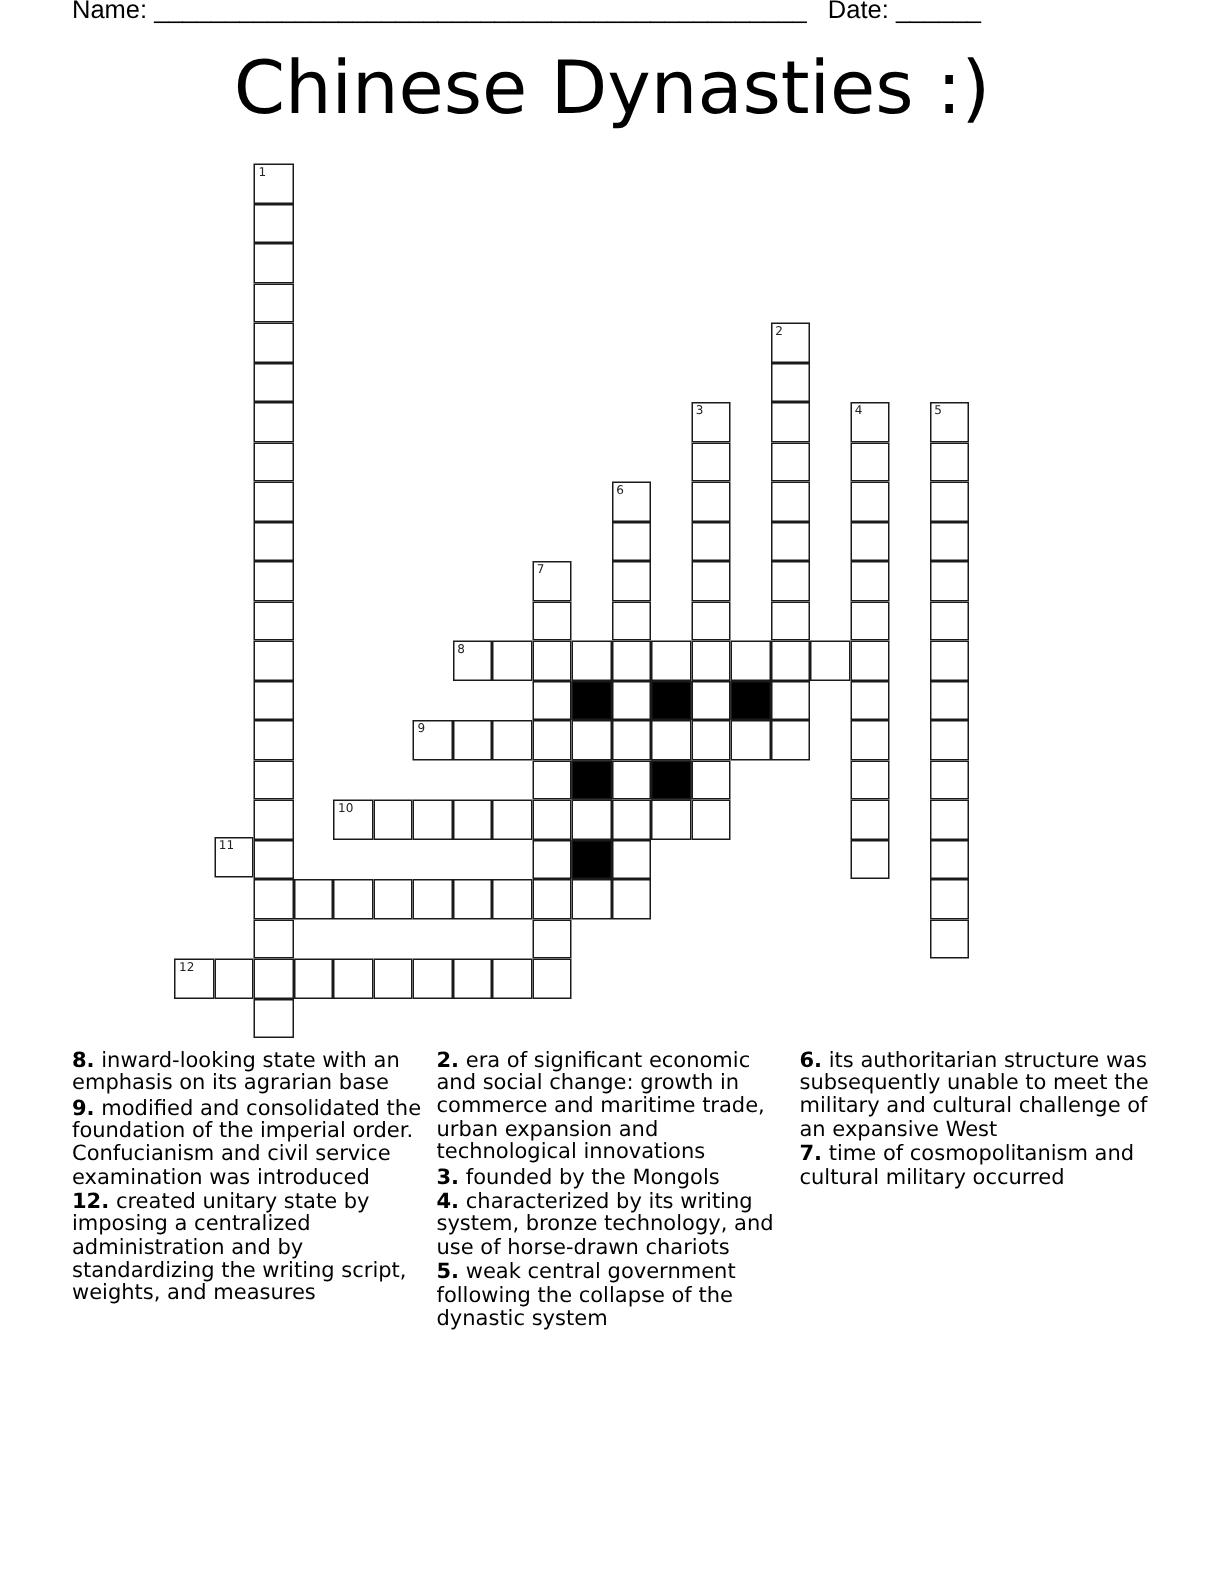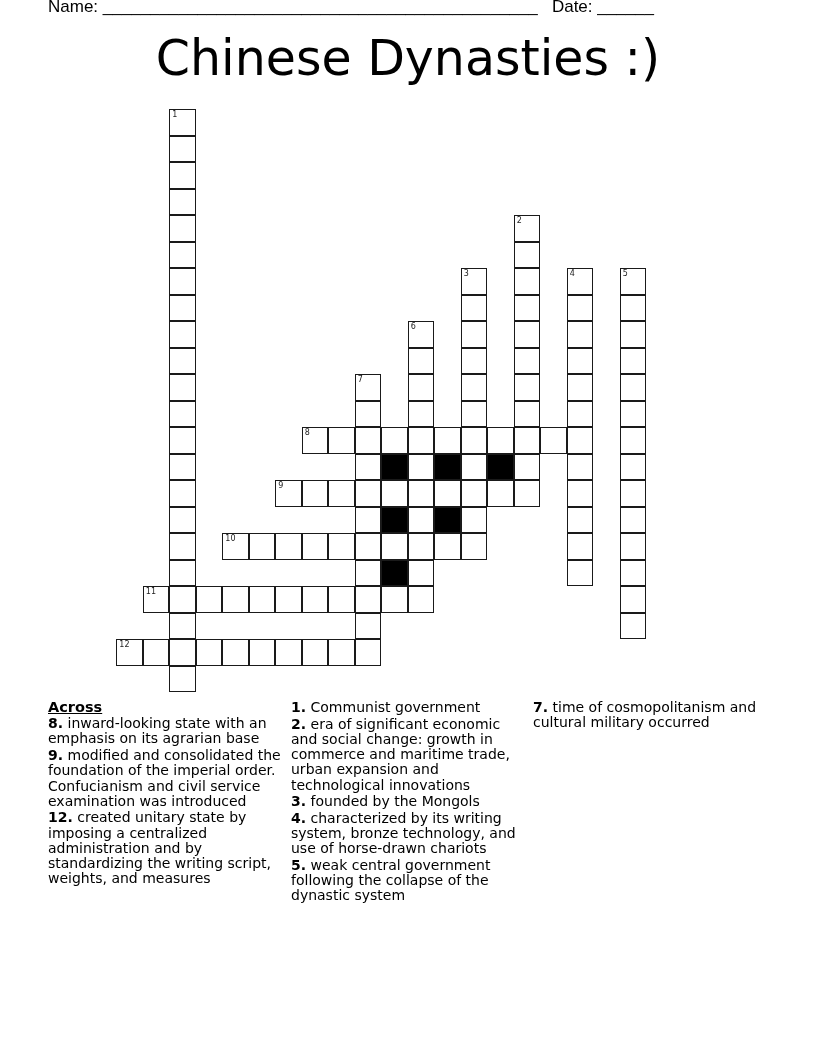--- a/index.html
+++ b/index.html
@@ -150,21 +150,21 @@
     <div class="cell" style="left: 371px; top: 371px;"></div>
     <div class="cell" style="left: 106px; top: 424px;">
       <span class="num">10</span>
     </div>
     <div class="cell" style="left: 132.5px; top: 424px;"></div>
     <div class="cell" style="left: 159px; top: 424px;"></div>
     <div class="cell" style="left: 185.5px; top: 424px;"></div>
     <div class="cell" style="left: 212px; top: 424px;"></div>
     <div class="cell" style="left: 265px; top: 424px;"></div>
     <div class="cell" style="left: 318px; top: 424px;"></div>
-    <div class="cell" style="left: 26.5px; top: 477px;">
+    <div class="cell" style="left: 26.5px; top: 449px;">
       <span class="num">11</span>
     </div>
     <div class="cell" style="left: 79.5px; top: 477px;"></div>
     <div class="cell" style="left: 106px; top: 477px;"></div>
     <div class="cell" style="left: 132.5px; top: 477px;"></div>
     <div class="cell" style="left: 159px; top: 477px;"></div>
     <div class="cell" style="left: 185.5px; top: 477px;"></div>
     <div class="cell" style="left: 212px; top: 477px;"></div>
     <div class="cell" style="left: 265px; top: 477px;"></div>
     <div class="cell" style="left: 0px; top: 530px;">
@@ -179,29 +179,28 @@
     <div class="cell" style="left: 212px; top: 530px;"></div>
     <div class="cell black" style="left: 265px; top: 344.5px;"></div>
     <div class="cell black" style="left: 318px; top: 344.5px;"></div>
     <div class="cell black" style="left: 371px; top: 344.5px;"></div>
     <div class="cell black" style="left: 265px; top: 397.5px;"></div>
     <div class="cell black" style="left: 318px; top: 397.5px;"></div>
     <div class="cell black" style="left: 265px; top: 450.5px;"></div>
   </div>
 
 <div class="clues" id="col-across">
-  <h3>Across</h3>
   <div class="clue"><b>8.</b> <span>inward-looking state with an emphasis on its agrarian base</span></div>
   <div class="clue"><b>9.</b> <span>modified and consolidated the foundation of the imperial order. Confucianism and civil service examination was introduced</span></div>
   <div class="clue"><b>12.</b> <span>created unitary state by imposing a centralized administration and by standardizing the writing script, weights, and measures</span></div>
 </div>
 
 <div class="clues" id="col-down">
-  <div class="clue"><b>1.</b> <span>Communist government</span></div>
   <div class="clue"><b>2.</b> <span>era of significant economic and social change: growth in commerce and maritime trade, urban expansion and technological innovations</span></div>
   <div class="clue"><b>3.</b> <span>founded by the Mongols</span></div>
   <div class="clue"><b>4.</b> <span>characterized by its writing system, bronze technology, and use of horse-drawn chariots</span></div>
   <div class="clue"><b>5.</b> <span>weak central government following the collapse of the dynastic system</span></div>
 </div>
 
 <div class="clues" id="col-down2">
+  <div class="clue"><b>6.</b> <span>its authoritarian structure was subsequently unable to meet the military and cultural challenge of an expansive West</span></div>
   <div class="clue"><b>7.</b> <span>time of cosmopolitanism and cultural military occurred</span></div>
 </div>
 
 </body></html>

